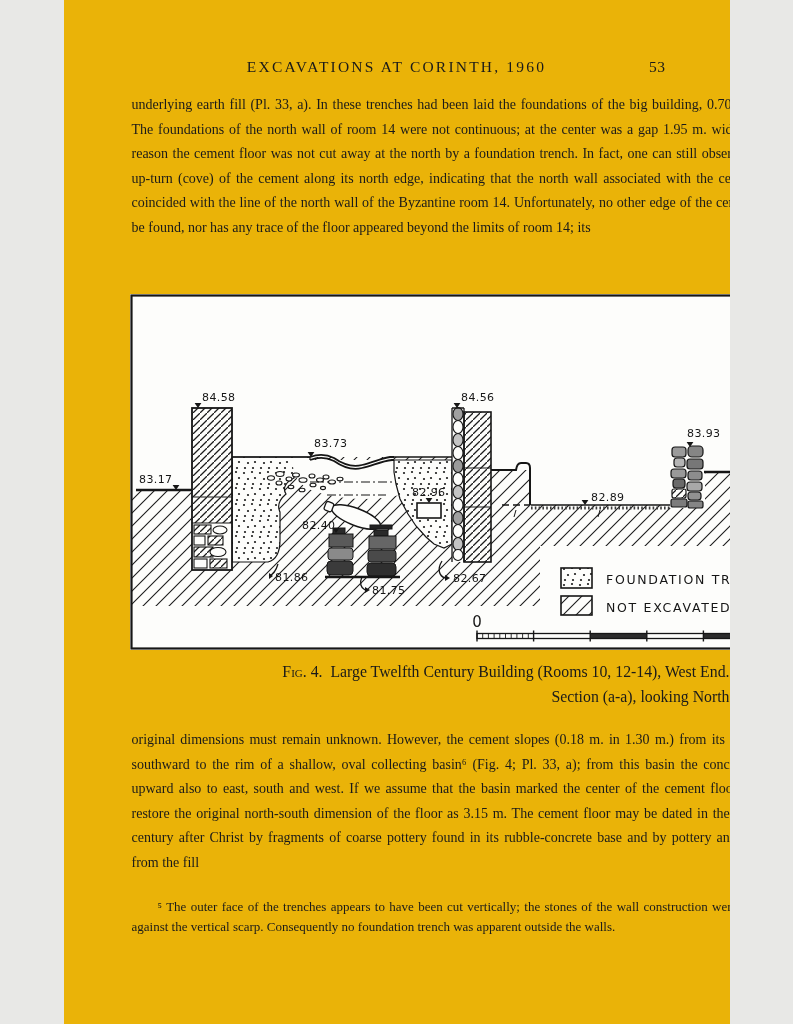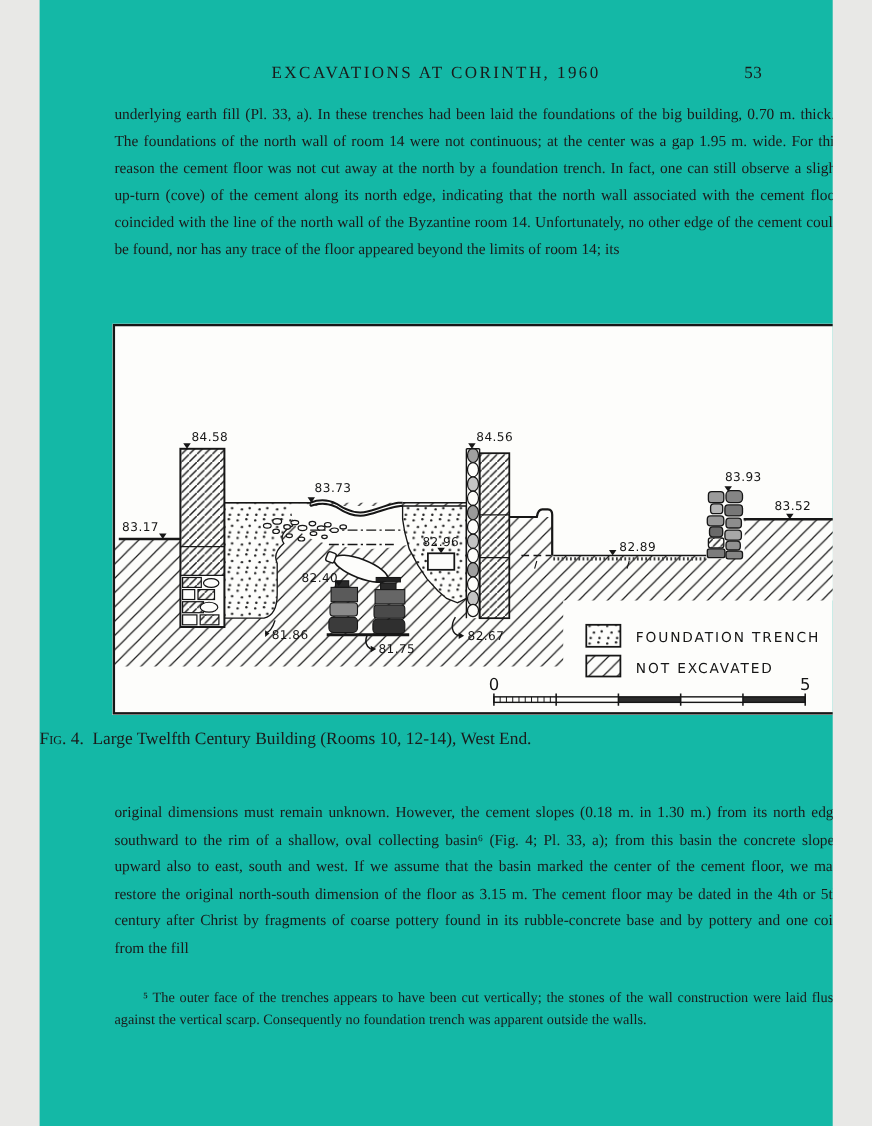--- a/index.html
+++ b/index.html
@@ -1,26 +1,26 @@
 <!DOCTYPE html>
 <html><head>
 <meta charset="utf-8">
 <style>
   html,body{margin:0;padding:0;background:#e8e8e6;}
-  .page{position:relative;width:721px;height:1024px;background:#14b8a6;color:#1a1a1a;
+  .page{position:relative;width:666px;height:1024px;background:#eab308;color:#1a1a1a;
         font-family:"Liberation Serif","DejaVu Serif",serif;overflow:hidden;margin:0 auto;}
   .running-head{position:absolute;top:58px;left:0;width:100%;text-align:center;
         font-size:15.5px;letter-spacing:2.2px;}
   .pageno{position:absolute;top:58px;right:64px;font-size:15.5px;letter-spacing:.5px;}
   .para{position:absolute;left:68px;width:660px;text-align:justify;margin:0;
         font-size:14px;line-height:24.6px;}
   .para1{top:93px;}
   .para2{top:728px;}
   .fig{position:absolute;left:66px;top:294px;width:665px;height:356px;}
-  .figcap{position:absolute;top:659px;left:0;width:100%;text-align:left;
+  .figcap{position:absolute;top:659px;left:0;width:100%;text-align:right;
         font-size:15.8px;line-height:25px;}
   .sc{font-variant:small-caps;}
   .footnotes{position:absolute;left:68px;top:897px;width:660px;
         font-size:13px;line-height:19.6px;text-align:justify;font-family:Liberation Serif, serif;}
   .footnotes p{margin:0;text-indent:26px;}
   svg text{font-family:"DejaVu Sans",sans-serif;fill:#161616;}
   .elev{font-size:11px;letter-spacing:.4px;}
   .leg{font-size:12.5px;letter-spacing:1.7px;}
   .scale-num{font-size:15px;}
 </style>
@@ -230,20 +230,21 @@
       </g>
       <text class="scale-num" x="347" y="333" text-anchor="middle">0</text>
       <text class="scale-num" x="630" y="333" text-anchor="middle">5</text>
 
       <rect x="1.5" y="1.5" width="662" height="353" fill="none" stroke="#161616" stroke-width="2.2"></rect>
     </svg>
   </div>
 
   <div class="figcap">
     <div><span class="sc">Fig. 4.</span>&nbsp;&nbsp;<span>Large Twelfth Century Building (Rooms 10, 12-14), West End.</span></div>
+    <div>Section (a-a), looking North</div>
   </div>
 
   <p class="para para2">original dimensions must remain unknown.  However, the cement slopes (0.18 m. in 1.30 m.) from its north edge southward to the rim of a shallow, oval collecting basin⁶ (Fig. 4; Pl. 33, a); from this basin the concrete slopes upward also to east, south and west.  If we assume that the basin marked the center of the cement floor, we may restore the original north-south dimension of the floor as 3.15 m.  The cement floor may be dated in the 4th or 5th century after Christ by fragments of coarse pottery found in its rubble-concrete base and by pottery and one coin from the fill</p>
 
   <div class="footnotes">
     <p>⁵ The outer face of the trenches appears to have been cut vertically; the stones of the wall construction were laid flush against the vertical scarp.  Consequently no foundation trench was apparent outside the walls.</p>
   </div>
 
 </div>
 

